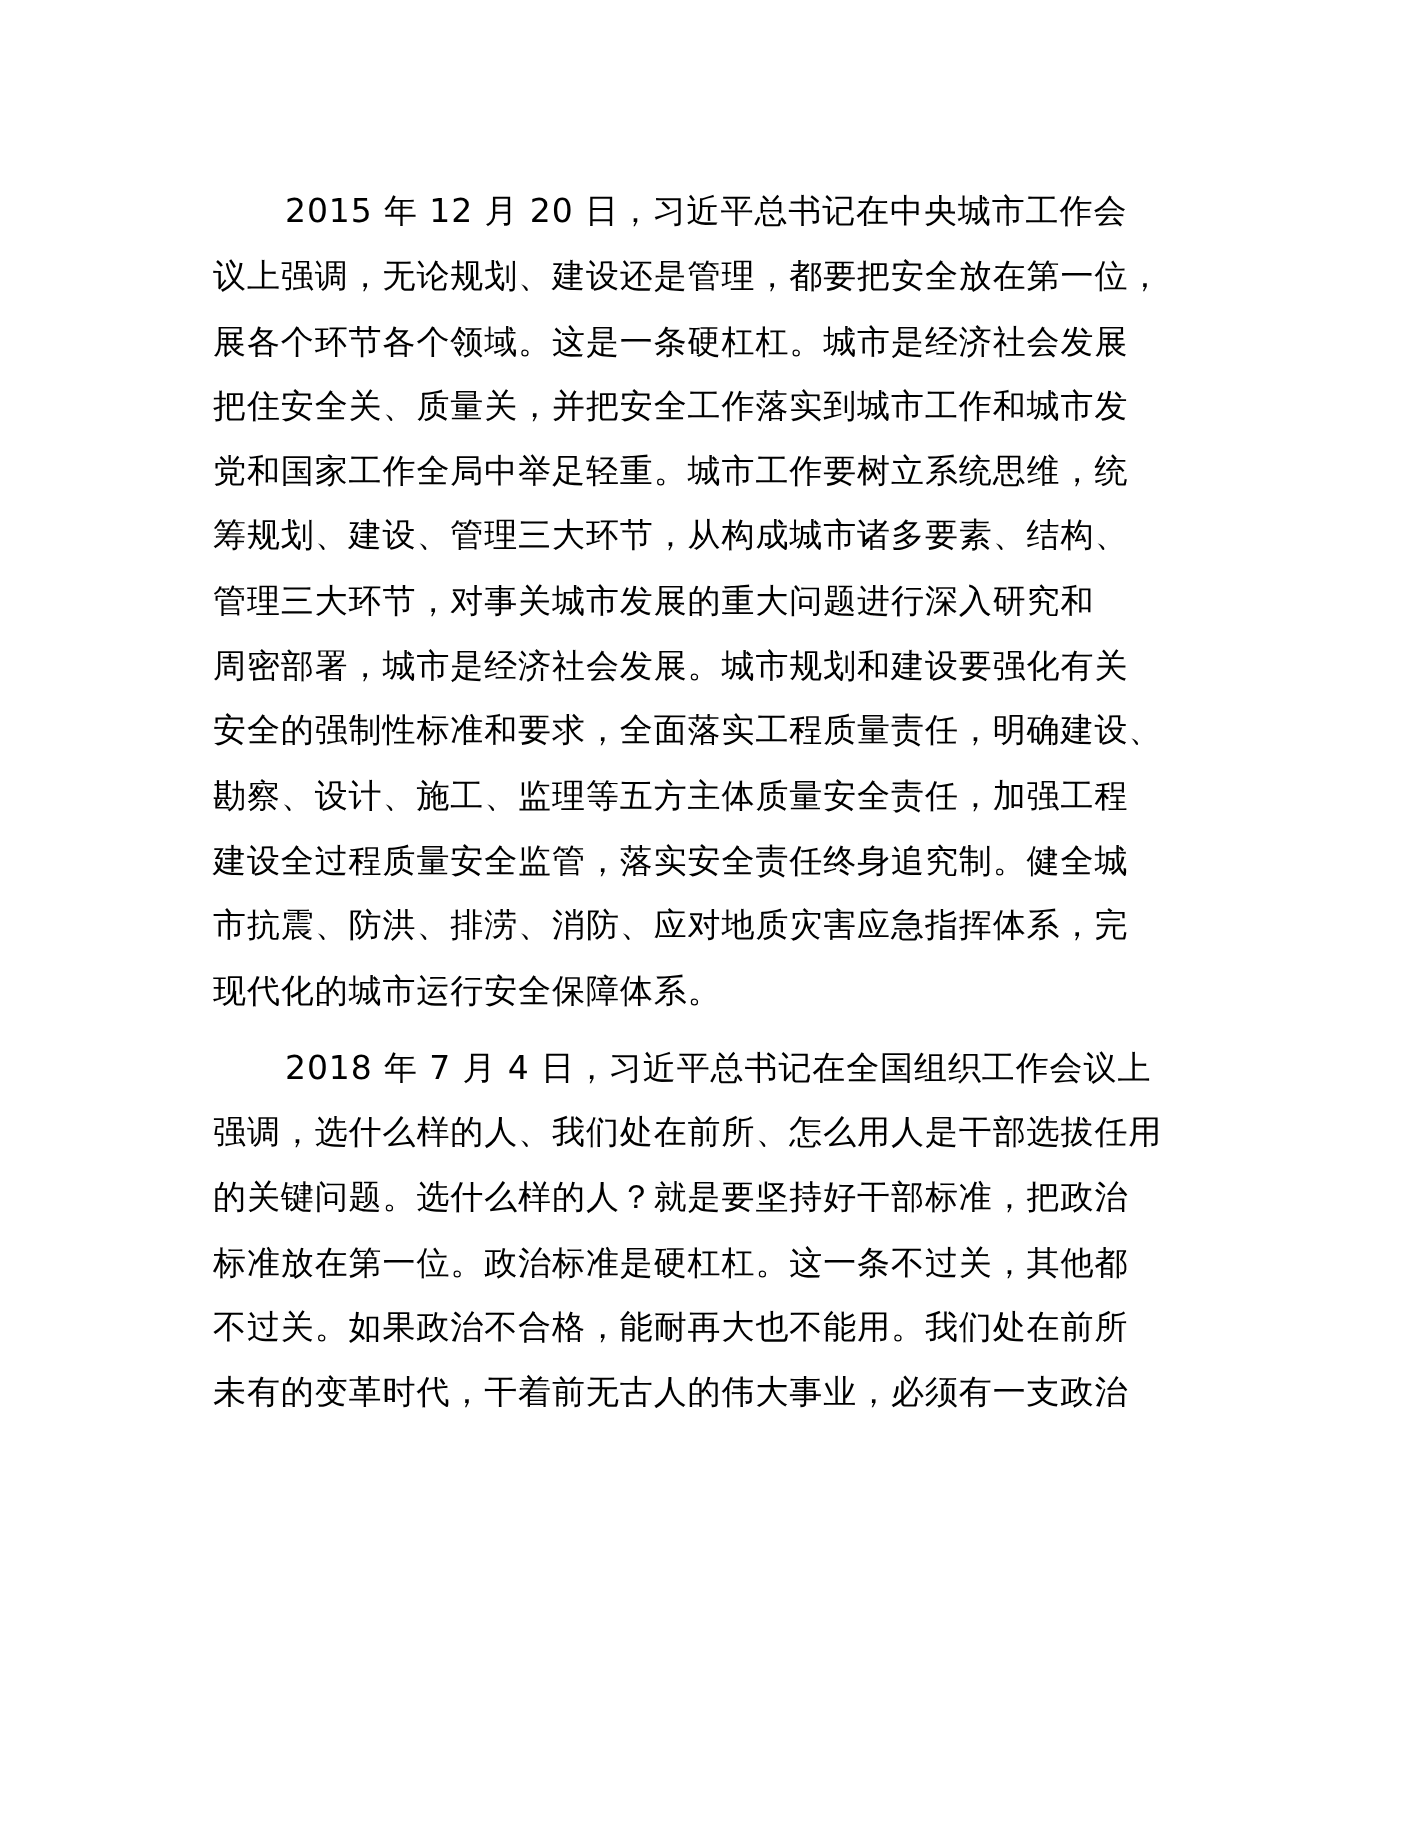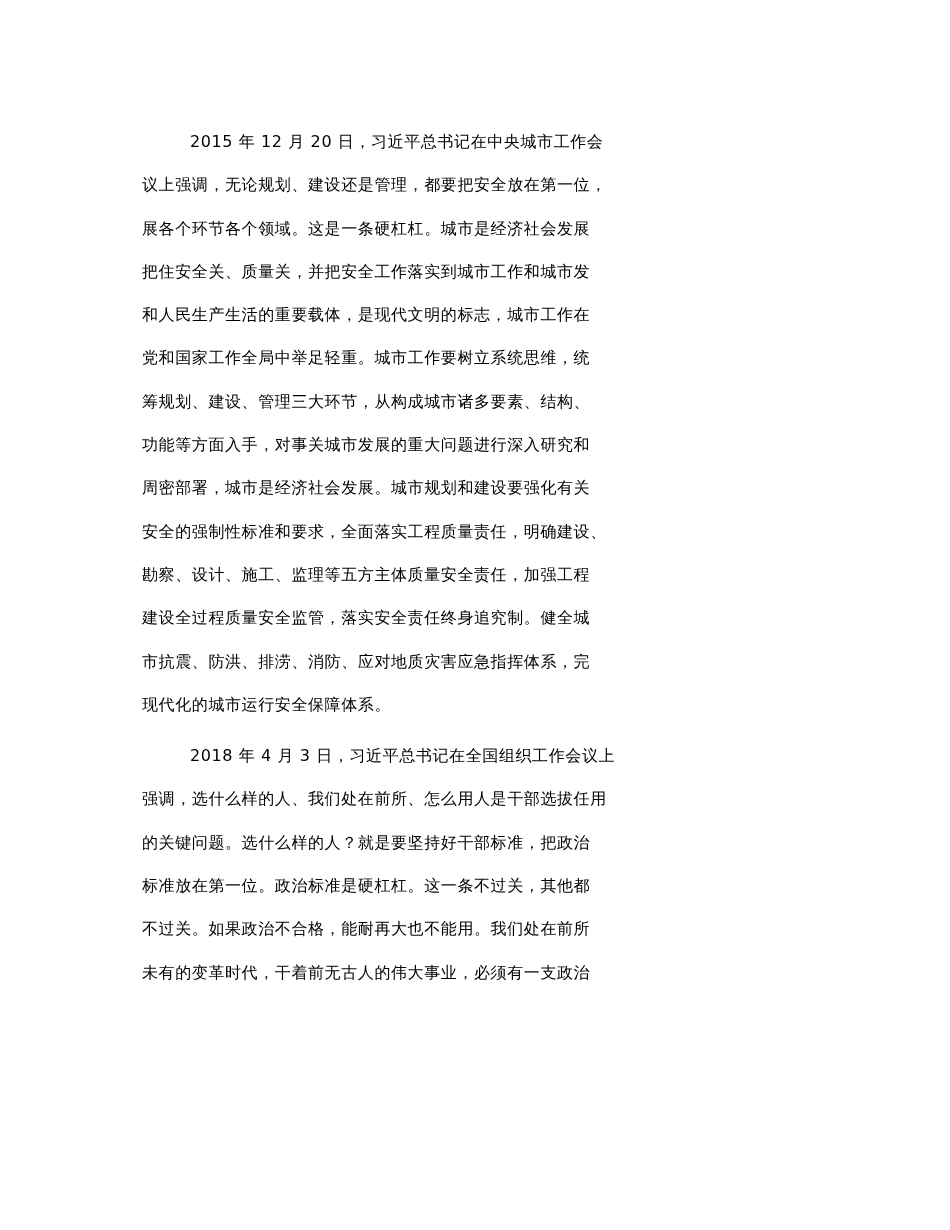--- a/index.html
+++ b/index.html
@@ -29,21 +29,21 @@
   }
   .paragraph {
     margin: 0;
     padding: 0;
   }
   .line {
     display: block;
     height: 43.3px;
     line-height: 43.3px;
     font-family: "DejaVu Sans", sans-serif;
-    font-size: 16px;
+    font-size: 22px;
     color: #000000;
     white-space: nowrap;
     letter-spacing: 0.6px;
   }
   .line.first {
     padding-left: 48px;
   }
   .para-gap {
     height: 8px;
   }
@@ -52,36 +52,35 @@
 <body>
 
 <div class="page">
   <div class="content">
 
     <div class="paragraph">
       <span class="line first">2015 年 12 月 20 日，习近平总书记在中央城市工作会</span>
       <span class="line">议上强调，无论规划、建设还是管理，都要把安全放在第一位，</span>
       <span class="line">展各个环节各个领域。这是一条硬杠杠。城市是经济社会发展</span>
       <span class="line">把住安全关、质量关，并把安全工作落实到城市工作和城市发</span>
-      <span class="line">和人民生产生活的重要载体，是现代文明的标志，城市工作在</span>
       <span class="line">党和国家工作全局中举足轻重。城市工作要树立系统思维，统</span>
       <span class="line">筹规划、建设、管理三大环节，从构成城市诸多要素、结构、</span>
-      <span class="line">功能等方面入手，对事关城市发展的重大问题进行深入研究和</span>
+      <span class="line">管理三大环节，对事关城市发展的重大问题进行深入研究和</span>
       <span class="line">周密部署，城市是经济社会发展。城市规划和建设要强化有关</span>
       <span class="line">安全的强制性标准和要求，全面落实工程质量责任，明确建设、</span>
       <span class="line">勘察、设计、施工、监理等五方主体质量安全责任，加强工程</span>
       <span class="line">建设全过程质量安全监管，落实安全责任终身追究制。健全城</span>
       <span class="line">市抗震、防洪、排涝、消防、应对地质灾害应急指挥体系，完</span>
       <span class="line">现代化的城市运行安全保障体系。</span>
     </div>
 
     <div class="para-gap"></div>
 
     <div class="paragraph">
-      <span class="line first">2018 年 4 月 3 日，习近平总书记在全国组织工作会议上</span>
+      <span class="line first">2018 年 7 月 4 日，习近平总书记在全国组织工作会议上</span>
       <span class="line">强调，选什么样的人、我们处在前所、怎么用人是干部选拔任用</span>
       <span class="line">的关键问题。选什么样的人？就是要坚持好干部标准，把政治</span>
       <span class="line">标准放在第一位。政治标准是硬杠杠。这一条不过关，其他都</span>
       <span class="line">不过关。如果政治不合格，能耐再大也不能用。我们处在前所</span>
       <span class="line">未有的变革时代，干着前无古人的伟大事业，必须有一支政治</span>
     </div>
 
   </div>
 </div>
 

